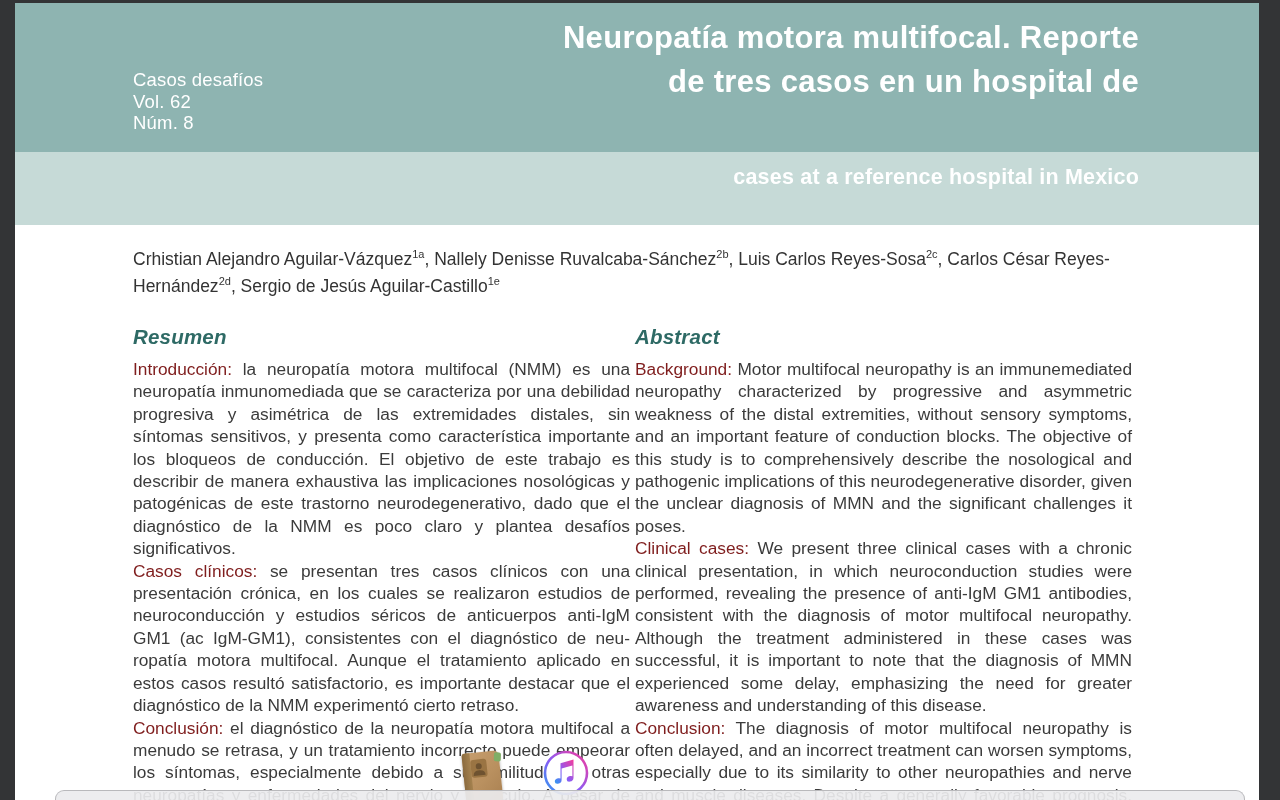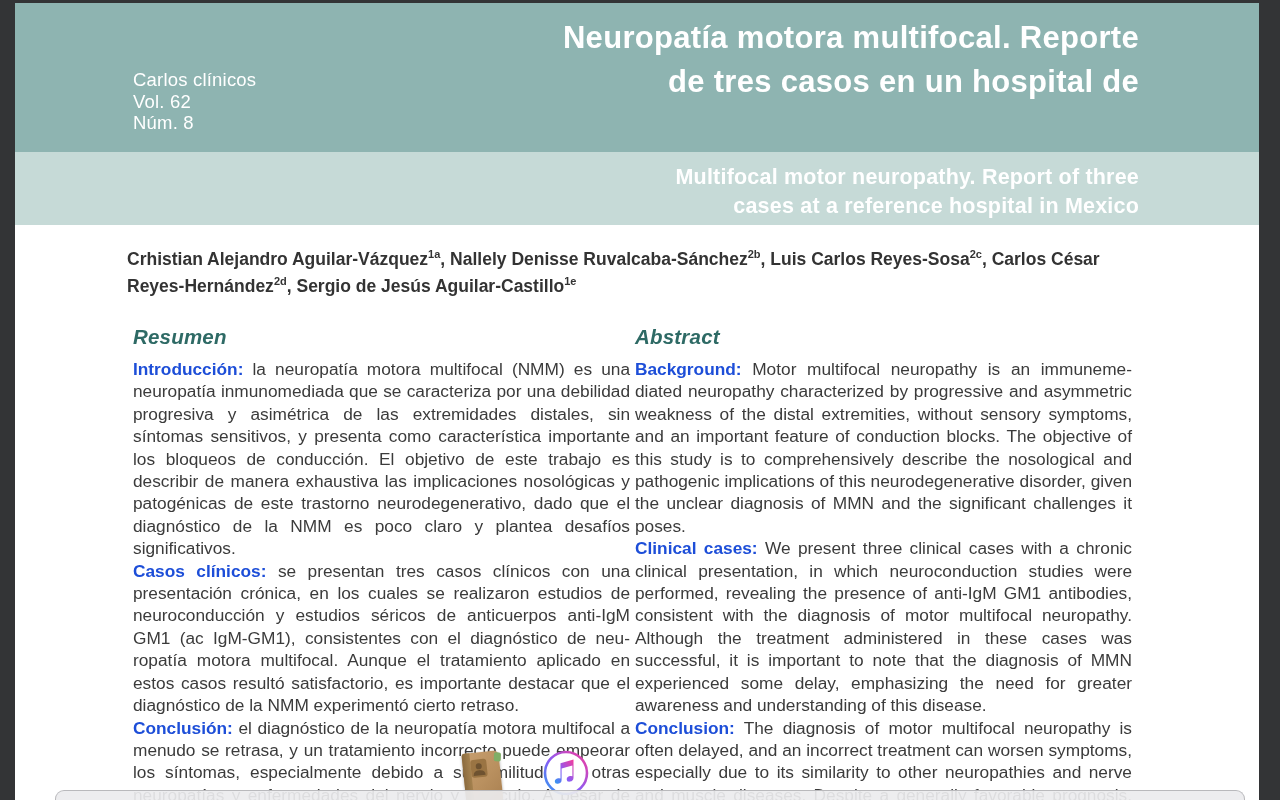--- a/index.html
+++ b/index.html
@@ -31,41 +31,41 @@
     text-align:right;color:#ffffff;
     font-size:31px;line-height:43.5px;font-weight:700;letter-spacing:.3px;
   }
   .paper-subtitle{
     position:absolute;right:120px;top:11px;width:700px;
     text-align:right;color:#ffffff;
     font-size:21.5px;line-height:29px;font-weight:700;letter-spacing:.2px;
   }
   
   .authors{
-    position:absolute;left:112px;top:243px;width:1020px;
-    color:#333333;font-size:17.5px;line-height:26.5px;font-weight:bold;
+    position:absolute;left:118px;top:243px;width:1020px;
+    color:#333333;font-size:17.5px;line-height:26.5px;
   }
   .authors sup{font-size:11px;line-height:0;}
   
   .columns{
     position:absolute;left:118px;top:322px;width:1017px;height:475px;
     display:flex;gap:5px;overflow:hidden;
   }
   .col{width:497px;}
   .section-heading{
     margin:0 0 9px 0;
     color:#2e6a65;font-size:20.5px;font-weight:700;font-style:italic;
     letter-spacing:.2px;
   }
   .col p{
     margin:0;text-align:justify;
     color:#3b3b3b;font-size:17.3px;line-height:22.4px;
     hyphens:manual;-webkit-hyphens:manual;
   }
-  .lead{font-weight:700;color:#1d4ed8;}
+  .lead{font-weight:400;color:#7f1d1d;}
   
   .contacts-icon{
     position:absolute;left:464px;top:752px;width:37px;height:52px;
     transform:rotate(-6deg);z-index:5;
   }
   .contacts-cover{
     position:absolute;left:0;top:0;width:100%;height:100%;
     background:linear-gradient(135deg,#c79e6f 0%,#b9905f 55%,#a87f50 100%);
     border-radius:3px 5px 5px 3px;
     box-shadow:0 1px 3px rgba(0,0,0,.35);
@@ -92,33 +92,32 @@
     border-radius:9px 9px 0 0;z-index:8;
   }
 </style>
 </head>
 <body>
 
 <div class="page">
 
   <div class="header-band">
     <div class="journal-info">
-      <div>Carlos clínicos</div>
+      <div>Casos desafíos</div>
       <div>Vol. 62</div>
       <div>Núm. 8</div>
     </div>
     <div class="paper-title">
       <div>Neuropatía motora multifocal. Reporte</div>
       <div>de tres casos en un hospital de</div>
     </div>
   </div>
 
   <div class="subheader-band">
     <div class="paper-subtitle">
-      <div>Multifocal motor neuropathy. Report of three</div>
       <div>cases at a reference hospital in Mexico</div>
     </div>
   </div>
 
   <div class="authors">
     <span>Crhistian Alejandro Aguilar-Vázquez</span><sup>1a</sup><span>, </span><span>Nallely Denisse Ruvalcaba-Sánchez</span><sup>2b</sup><span>, </span><span>Luis Carlos Reyes-Sosa</span><sup>2c</sup><span>, </span><span>Carlos César Reyes-Hernández</span><sup>2d</sup><span>, </span><span>Sergio de Jesús Aguilar-Castillo</span><sup>1e</sup>
   </div>
 
   <div class="columns">
     <div class="col">

